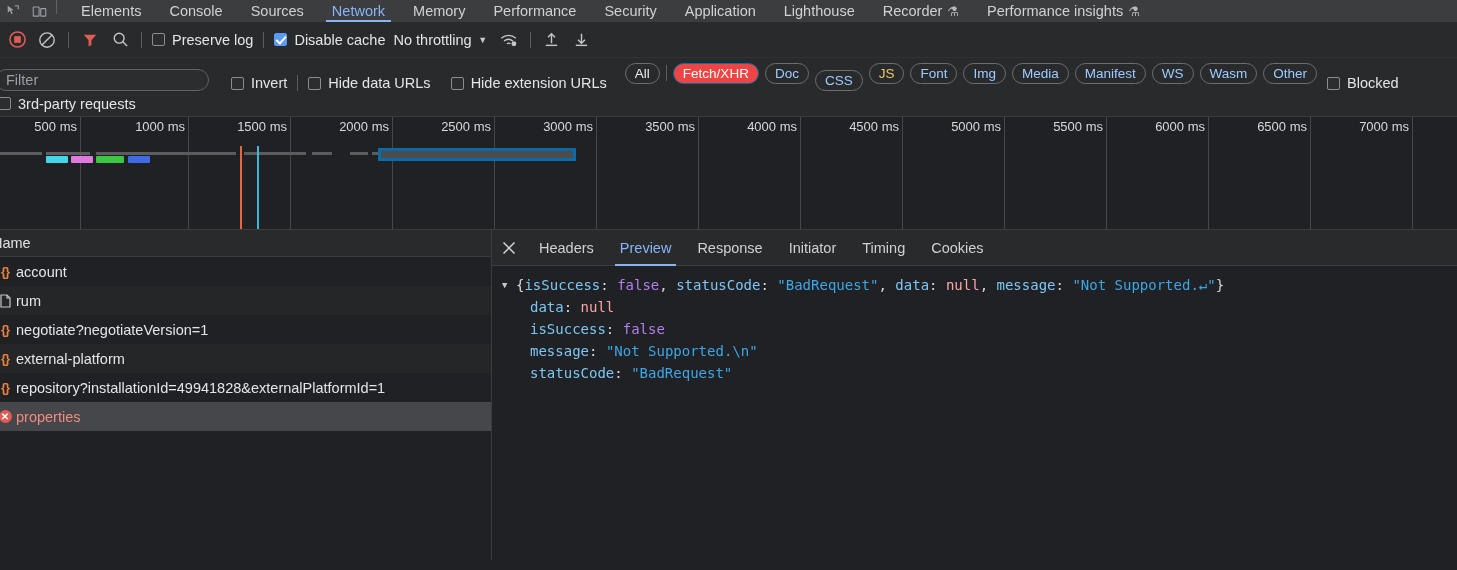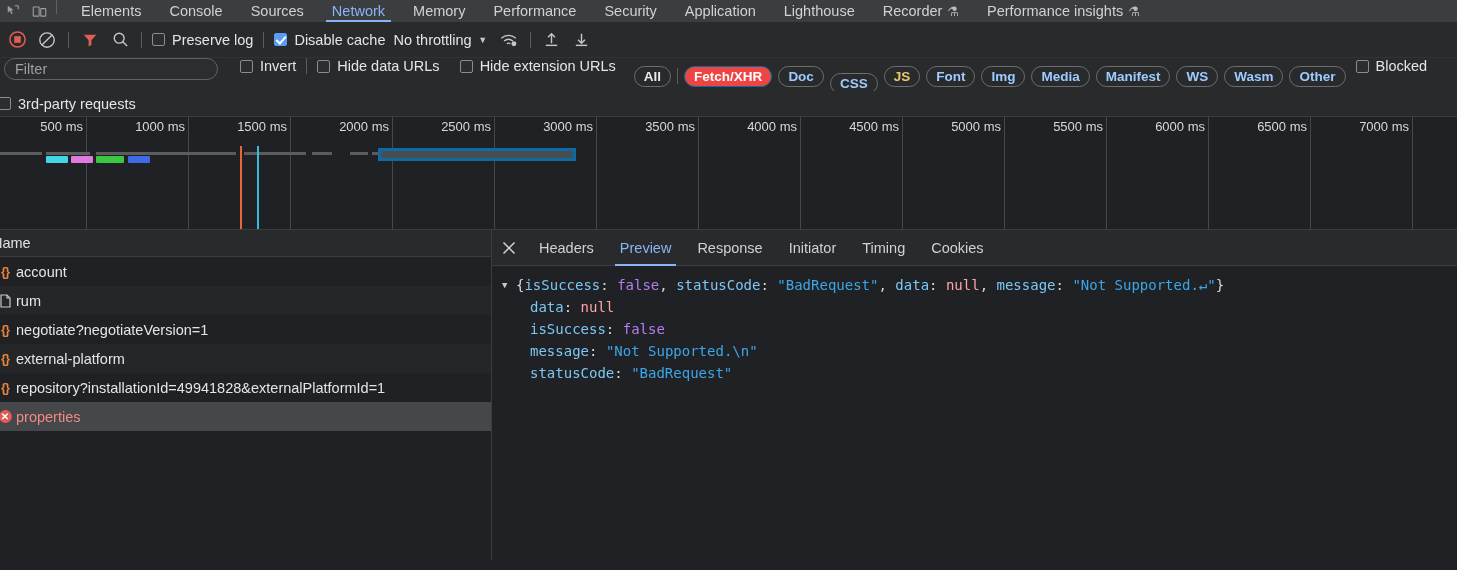--- a/index.html
+++ b/index.html
@@ -90,23 +90,23 @@
     white-space: nowrap; flex: none;
   }
   .caret {
     width: 22px; text-align: center; font-size: 9px; color: #c5c8ca; flex: none;
   }
 
   
   .filterbar {
     height: 33px;
     background: #282a2c;
-    display: flex; align-items: flex-start;
-    overflow: hidden;
-    padding-left: 12px;
+    display: flex; align-items: flex-end;
+    overflow: hidden;
+    padding-left: 3px;
   }
   .filter-input {
     width: 214px; height: 22px;
     margin-left: -8px;
     background: #2b2d2f;
     border: 1px solid #5f6163;
     border-radius: 11px;
     color: #e8eaed;
     font-size: 14.5px;
     font-family: "Liberation Sans", sans-serif;
@@ -114,21 +114,21 @@
     outline: none;
     flex: none;
   }
   .filter-input::placeholder { color: #9aa0a6; }
   .pill {
     height: 21px;
     border: 1px solid #6c6f71;
     border-radius: 11px;
     padding: 0 9px;
     display: flex; align-items: center;
-    font-size: 13.5px; font-weight: bold;
+    font-size: 13.5px; font-weight: normal;
     color: #e8a06a;
     margin-right: 6px;
     white-space: nowrap; flex: none;
     background: transparent;
   }
   .pill.all { color: #e8eaed; margin-right: 0; }
   .pill.sel {
     background: #ef4444; border-color: #0b6ca5; color: #ffffff;
   }
   .pill.css { color: #9ecbff; margin-top: 15px; }
@@ -419,21 +419,21 @@
 
 <div class="thirdparty">
   <label class="cbx">
     <span class="box"></span>
     <span>3rd-party requests</span>
   </label>
 </div>
 
 <div class="overview">
   <div class="ruler" id="ruler-host">
-      <div class="tick" style="left: 86px;">
+      <div class="tick" style="left: 80px;">
         <span>500 ms</span>
       </div>
       <div class="tick" style="left: 188px;">
         <span>1000 ms</span>
       </div>
       <div class="tick" style="left: 290px;">
         <span>1500 ms</span>
       </div>
       <div class="tick" style="left: 392px;">
         <span>2000 ms</span>

